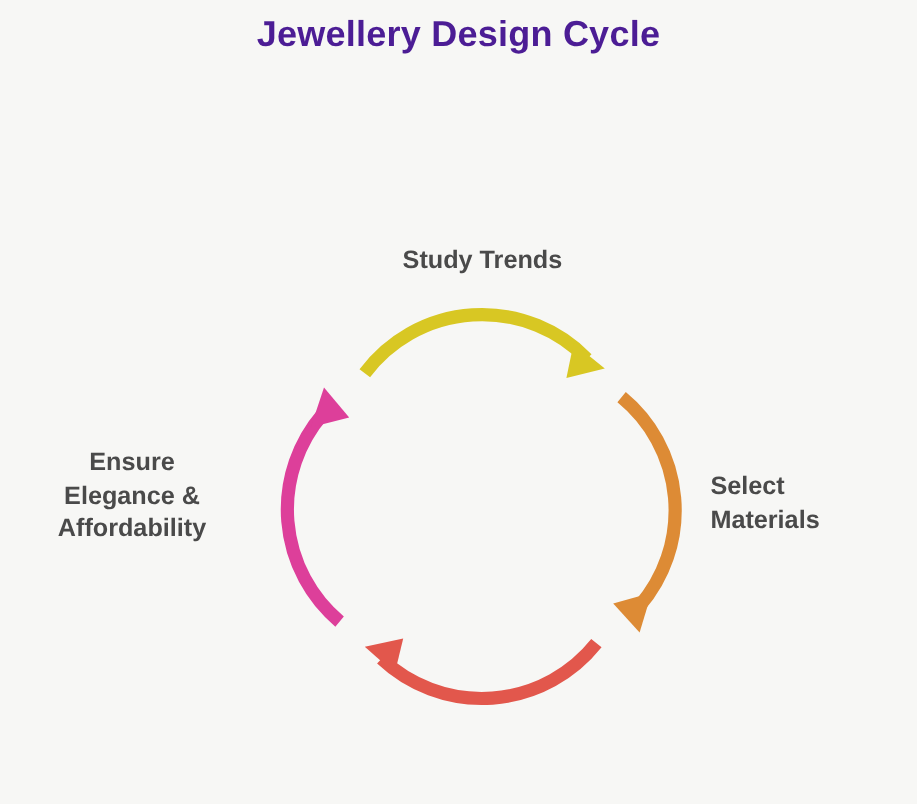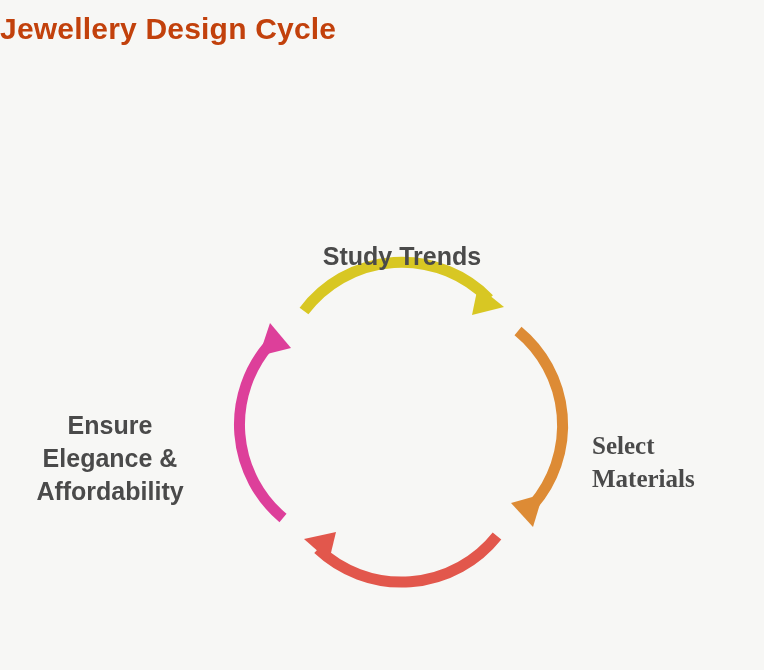--- a/index.html
+++ b/index.html
@@ -19,54 +19,52 @@
     left: 0;
     top: 0;
     width: 764px;
     height: 670px;
   }
   .chart-title {
     position: absolute;
     left: 0;
     top: 12px;
     width: 764px;
-    text-align: left;
+    text-align: center;
     font-size: 30px;
     font-weight: bold;
-    color: #c2410c;
+    color: #4c1d95;
     letter-spacing: 0.2px;
   }
   #cycle-svg {
     position: absolute;
     left: 0;
     top: 0;
     width: 764px;
     height: 670px;
   }
   .node-label {
     position: absolute;
-    font-size: 25px;
+    font-size: 21px;
     font-weight: bold;
     color: #4a4a4a;
     line-height: 1.32;
     white-space: pre-line;
-    margin-top: 37px;
   }
   #label-study-trends {
     left: 262px;
     top: 203px;
     width: 280px;
     text-align: center;
   }
   #label-select-materials {
     left: 592px;
     top: 392px;
     width: 168px;
     text-align: left;
-    font-family: Liberation Serif, serif;
   }
   #label-test-comfort {
     left: 262px;
     top: 615px;
     width: 280px;
     text-align: center;
   }
   #label-ensure-elegance {
     left: 8px;
     top: 372px;

